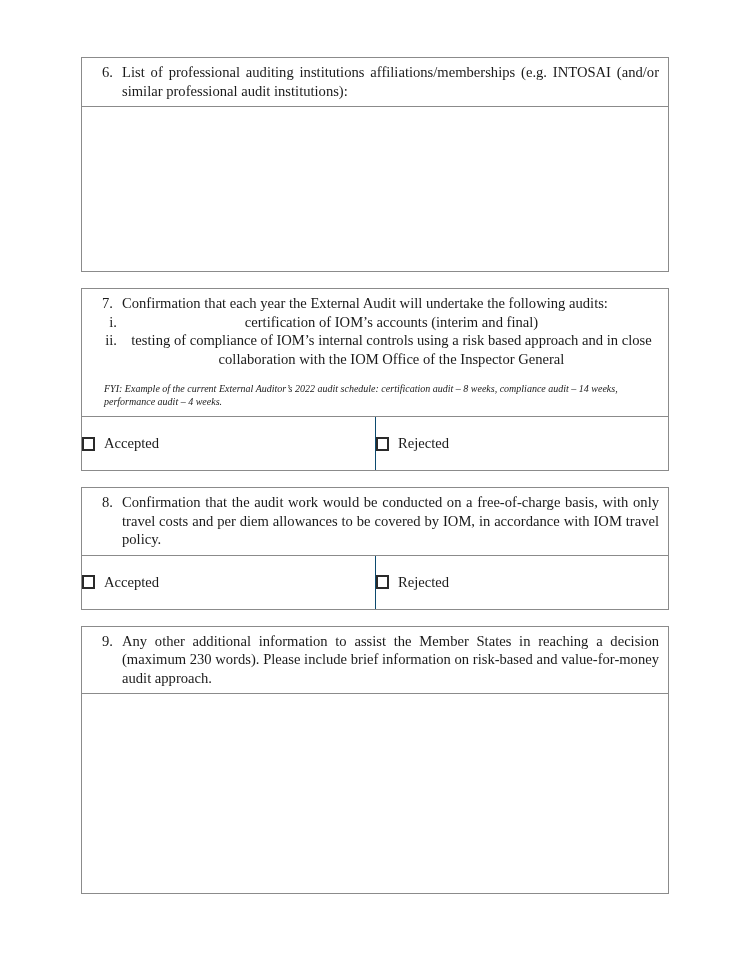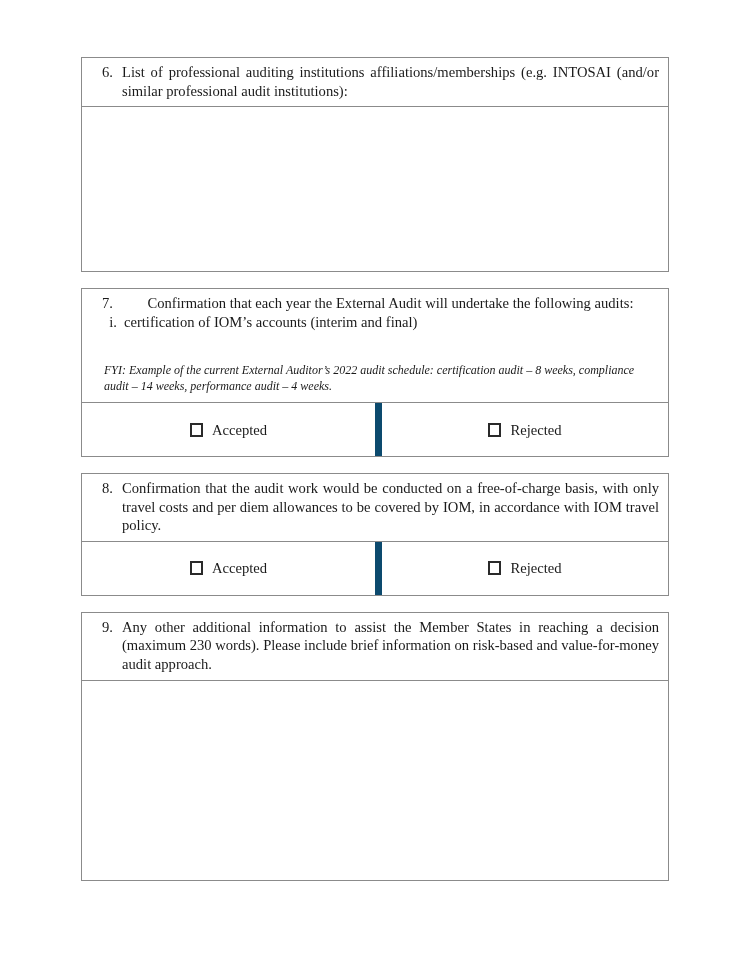--- a/index.html
+++ b/index.html
@@ -57,21 +57,21 @@
     text-align: right;
     padding-right: 9px;
     box-sizing: content-box;
   }
   .numrow .body {
     flex: 1;
     text-align: justify;
     text-justify: inter-word;
   }
   .numrow .body.nojustify {
-    text-align: center;
+    text-align: left;
   }
 
   
   .romanlist {
     margin: 0;
     padding: 0;
     list-style: none;
   }
   .romanlist li {
     display: flex;
@@ -80,46 +80,45 @@
     line-height: 1.27;
   }
   .romanlist .rn {
     width: 26px;
     min-width: 26px;
     text-align: right;
     padding-right: 7px;
   }
   .romanlist .rtext {
     flex: 1;
-    text-align: left;
+    text-align: center;
   }
 
   .fyi {
     font-style: italic;
-    font-size: 12px;
+    font-size: 10px;
     line-height: 1.3;
-    margin: 32px 0 2px 13px;
+    margin: 14px 0 2px 13px;
     padding-right: 6px;
   }
 
   
   .choice-row {
     display: flex;
     border-top: 1px solid #8b8b8b;
     height: 53px;
   }
   .choice-cell {
     flex: 1 1 50%;
     display: flex;
     align-items: center;
-    justify-content: center;
     box-sizing: border-box;
   }
   .choice-cell + .choice-cell {
-    border-left: 7px solid #0c4a6e;
+    border-left: 1px solid #0c4a6e;
     font-family: Liberation Serif, serif;
   }
   .checkbox {
     width: 13px;
     height: 14px;
     border: 2px solid #2a2a2a;
     background: #fff;
     display: inline-block;
     box-sizing: border-box;
     margin-right: 9px;
@@ -153,20 +152,24 @@
       <div class="numrow">
         <span class="num">7.</span>
         <span class="body nojustify">Confirmation that each year the External Audit will undertake the following audits:</span>
       </div>
 
       <ul class="romanlist">
         <li>
           <span class="rn">i.</span>
           <span class="rtext">certification of IOM’s accounts (interim and final)</span>
         </li>
+        <li>
+          <span class="rn">ii.</span>
+          <span class="rtext">testing of compliance of IOM’s internal controls using a risk based approach and in close collaboration with the IOM Office of the Inspector General</span>
+        </li>
       </ul>
 
       <div class="fyi">FYI: Example of the current External Auditor’s 2022 audit schedule: certification audit – 8 weeks, compliance audit – 14 weeks, performance audit – 4 weeks.</div>
     </div>
 
     <div class="choice-row">
       <div class="choice-cell">
         <span class="checkbox"></span>
         <span class="choice-label">Accepted</span>
       </div>

